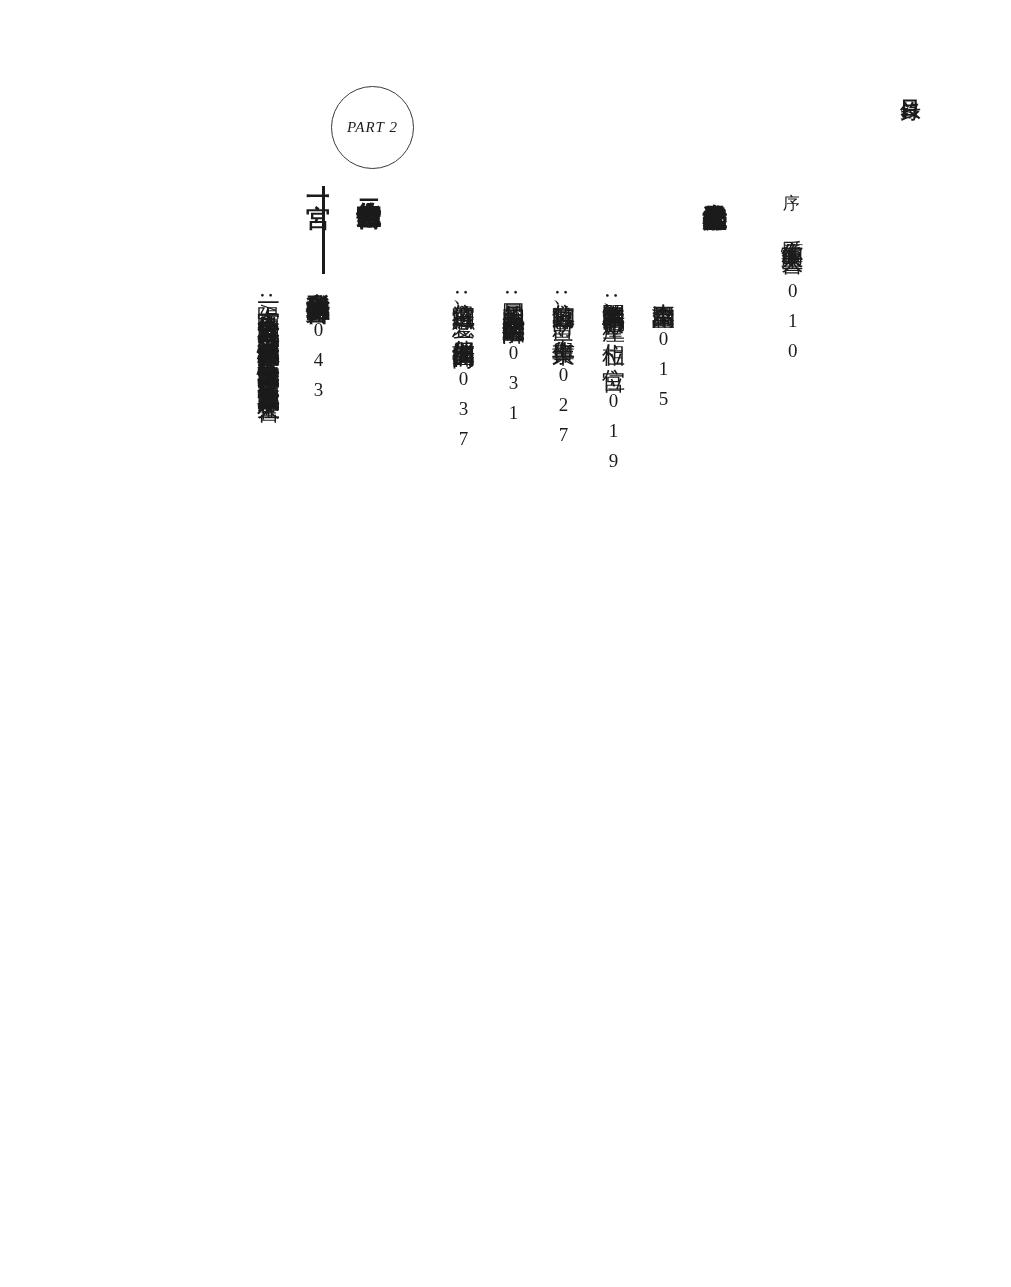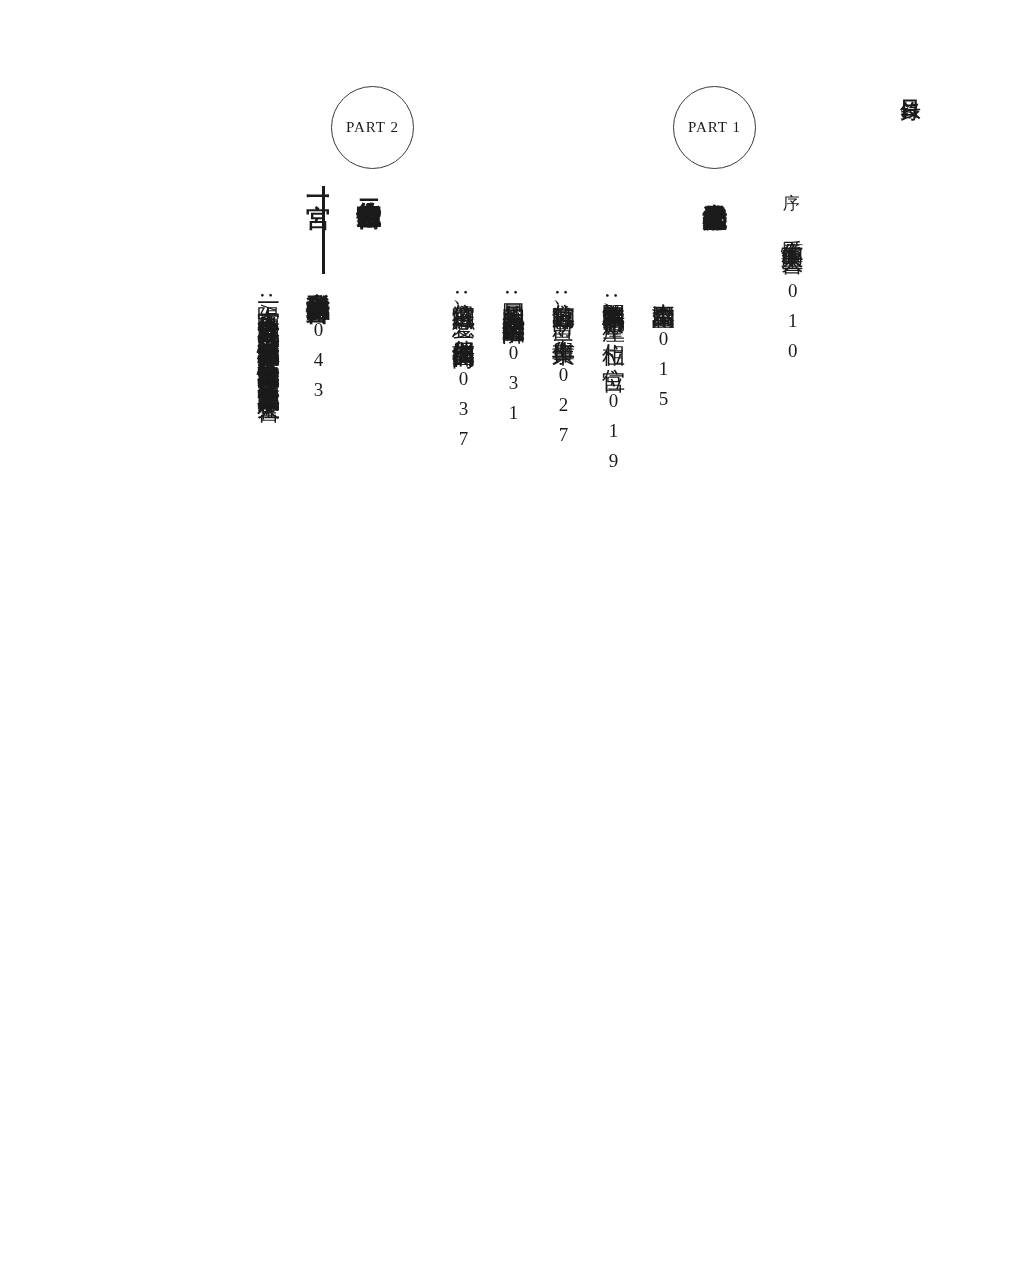--- a/index.html
+++ b/index.html
@@ -49,21 +49,21 @@
     width: 83px;
     height: 83px;
     border: 1.5px solid #3a3a3a;
     border-radius: 50%;
     display: flex;
     align-items: center;
     justify-content: center;
     box-sizing: border-box;
   }
   #part1-badge { left: 673px; top: 86px; }
-  #part2-badge { left: 331px; top: 86px; }
+  #part2-badge { left: 331px; top: 86px; font-style: italic; }
   .badge-text {
     font-size: 15px;
     letter-spacing: 1px;
     color: #1b1b1b;
   }
 
   .part-title {
     font-size: 25px;
     font-weight: bold;
     letter-spacing: 0.3px;
@@ -136,23 +136,20 @@
 <div id="page">
 
   <div class="v-col" id="toc-label">目錄</div>
 
   <div class="v-col" id="preface-label">序</div>
 
   <div class="v-col" id="preface-entry">
     <span>看懂你的人生大書</span><span class="pgnum">010</span>
   </div>
 
-  <div class="part-badge" id="part1-badge">
-    <span class="badge-text">PART 1</span>
-  </div>
 
   <div class="v-col part-title" id="part1-title">走進占星學的世界</div>
 
   <div class="chapter-list" id="part1-chapters">
       <div class="chapter"><span>查詢本命星圖</span><span class="pgnum">015</span></div>
       <div class="chapter"><span>解開本命星圖的密碼:星座、相位、宮位</span><span class="pgnum">019</span></div>
       <div class="chapter"><span>宮位的連動:財富、工作與事業</span><span class="pgnum">027</span></div>
       <div class="chapter"><span>星圖的剋相:正財與偏財的金錢陷阱</span><span class="pgnum">031</span></div>
       <div class="chapter"><span>宮位的選擇:戀愛、伴侶與朋友的擇偶面向</span><span class="pgnum">037</span></div>
     </div>

